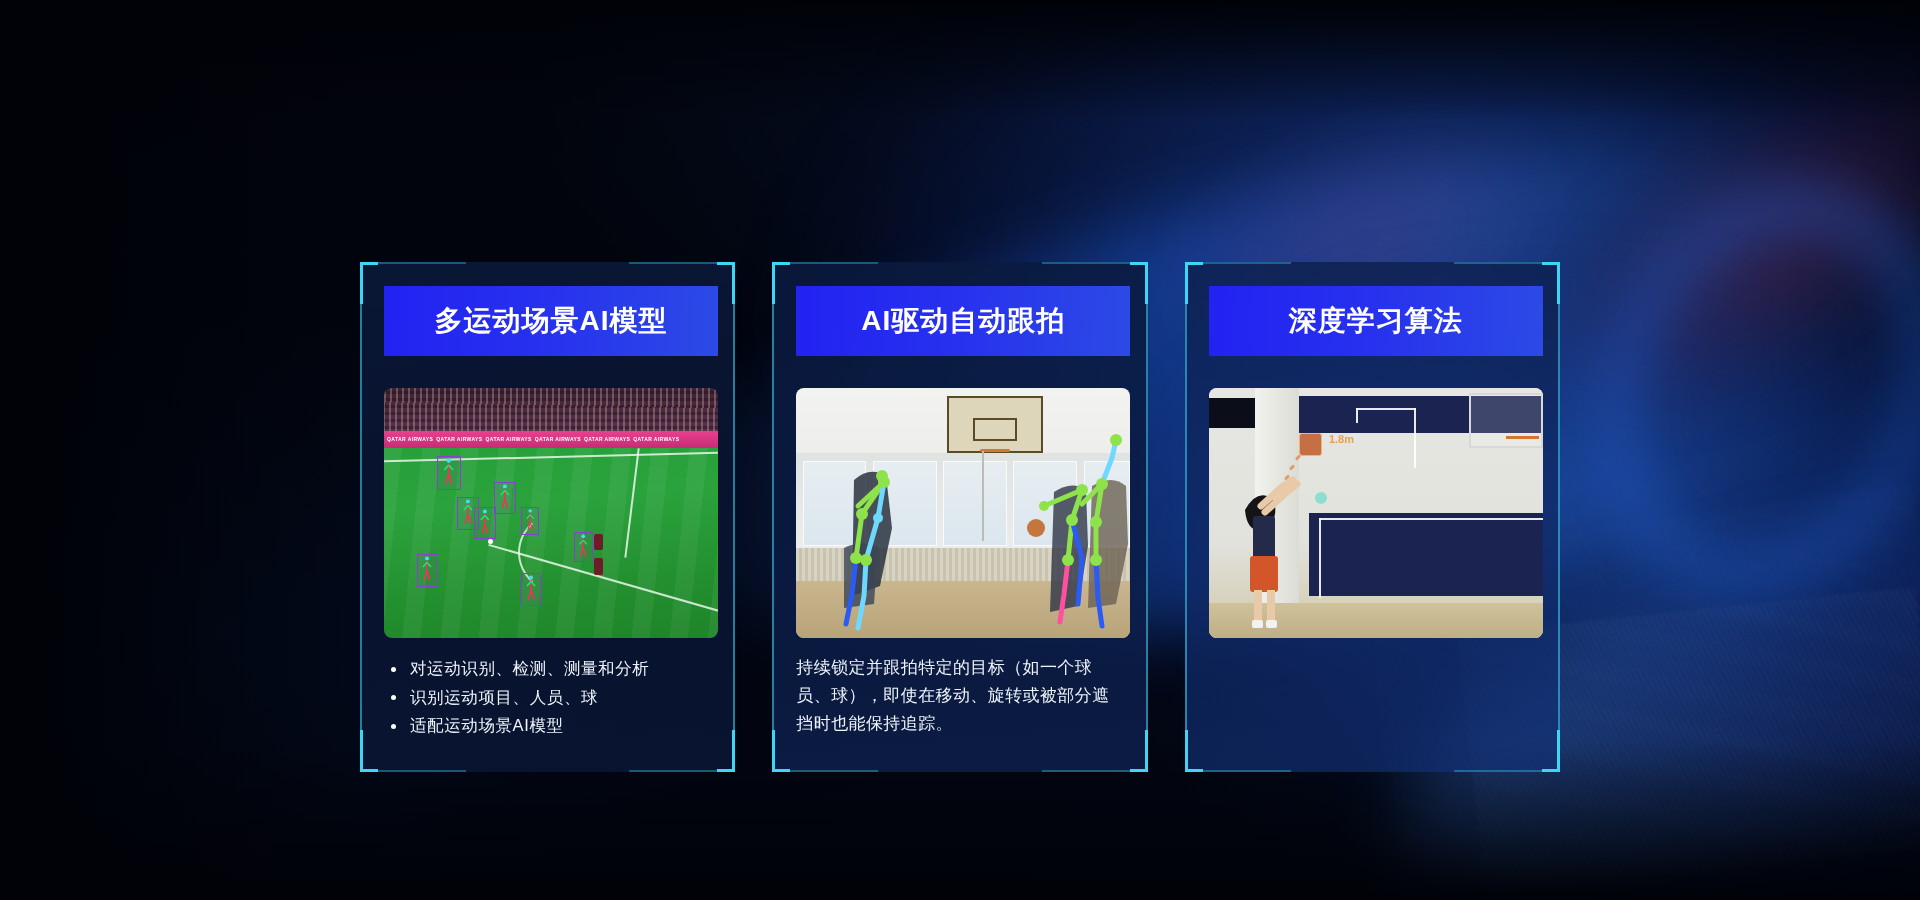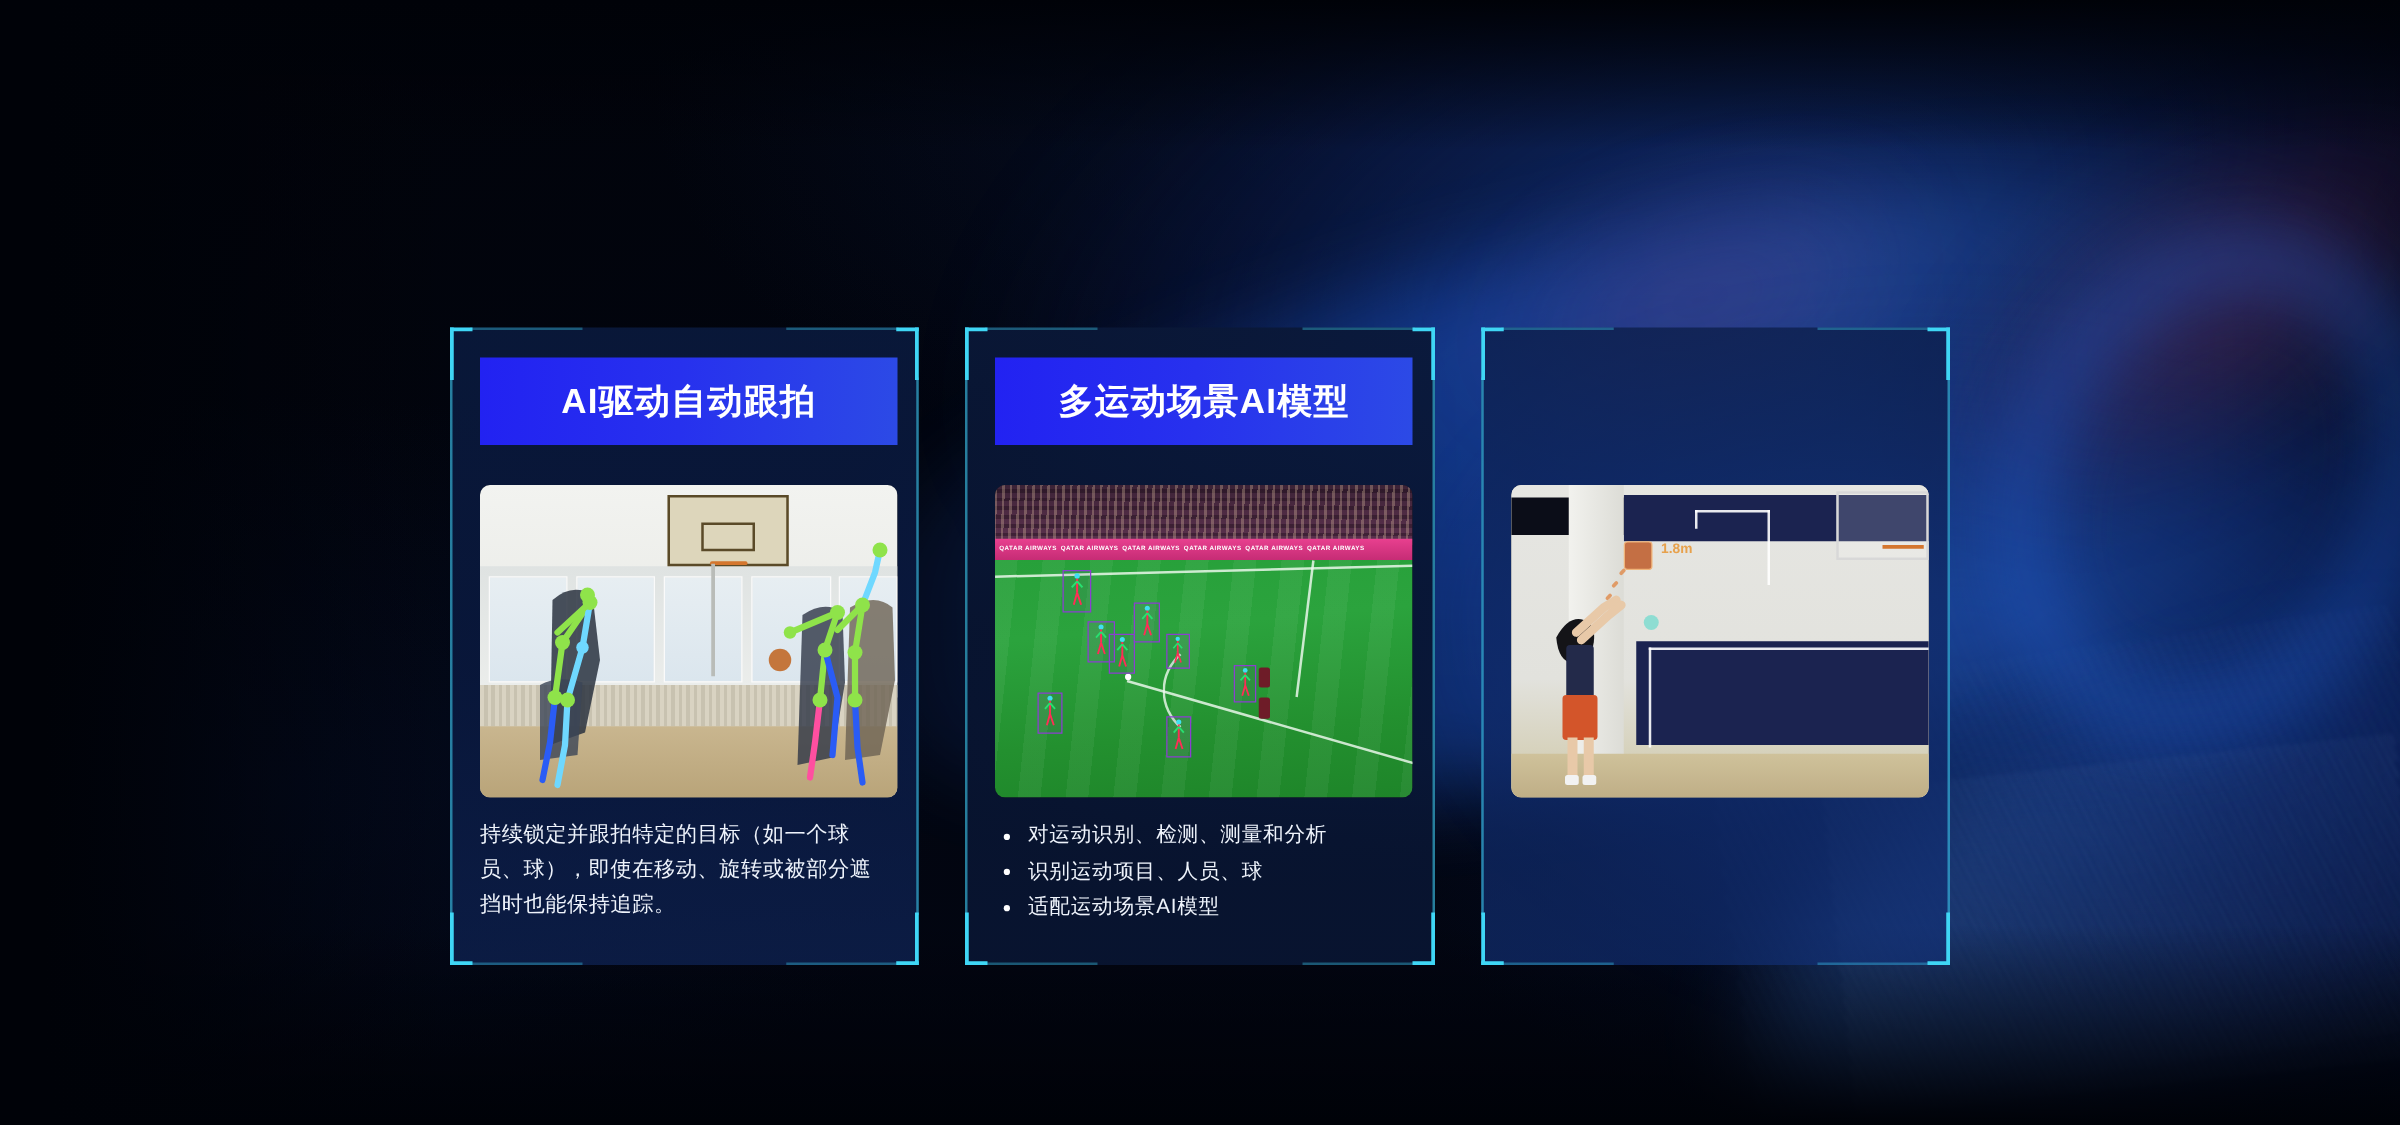--- a/index.html
+++ b/index.html
@@ -220,20 +220,134 @@
   <div class="ringglow"></div>
   <div class="streaks"></div>
   <div class="streaks2"></div>
   <div class="bg-dark-top"></div>
   <div class="bg-dark-bot"></div>
   <div class="bg-dark-left"></div>
 </div>
 
 <div class="cards">
 
+  <div class="card c1">
+    <div class="card-body"></div>
+    <div class="br br-tl"></div>
+    <div class="br br-tr"></div>
+    <div class="br br-bl"></div>
+    <div class="br br-br"></div>
+    <div class="br edge-l"></div>
+    <div class="br edge-r"></div>
+    <div class="br edge-t-l"></div>
+    <div class="br edge-t-r"></div>
+    <div class="br edge-b-l"></div>
+    <div class="br edge-b-r"></div>
+
+    <div class="card-title">
+      <span>多运动场景AI模型</span>
+    </div>
+
+    <div class="media">
+      <div class="soccer">
+        <div class="sc-crowd"></div>
+        <div class="sc-board">
+          <span>QATAR AIRWAYS</span>
+          <span>QATAR AIRWAYS</span>
+          <span>QATAR AIRWAYS</span>
+          <span>QATAR AIRWAYS</span>
+          <span>QATAR AIRWAYS</span>
+          <span>QATAR AIRWAYS</span>
+        </div>
+        <div class="sc-pitch">
+          <div class="sc-line" style="left:0;top:4%;width:100%;height:2px;transform:rotate(-1.5deg)"></div>
+          <div class="sc-line" style="left:74%;top:0;width:2px;height:58%;transform:rotate(7deg)"></div>
+          <div class="sc-line" style="left:30%;top:68%;width:72%;height:2px;transform:rotate(16deg)"></div>
+          <div class="sc-arc" style="left:40%;top:32%;width:30%;height:46%;"></div>
+          <div class="ball" style="left:31%;top:48%"></div>
+
+          <div class="det" style="left:16%;top:4%;width:7%;height:18%">
+            <svg width="100%" height="100%" viewBox="0 0 24 60">
+              <circle cx="12" cy="7" r="4" fill="#3fe0f0"></circle>
+              <path d="M12 11 L12 32" stroke="#ff2d55" stroke-width="3"></path>
+              <path d="M12 15 L4 24 M12 15 L20 24" stroke="#28e070" stroke-width="3"></path>
+              <path d="M12 32 L7 50 M12 32 L18 50" stroke="#ff2d55" stroke-width="3"></path>
+            </svg>
+          </div>
+          <div class="det" style="left:33%;top:18%;width:6.5%;height:17%">
+            <svg width="100%" height="100%" viewBox="0 0 24 60">
+              <circle cx="12" cy="7" r="4" fill="#3fe0f0"></circle>
+              <path d="M12 11 L12 32" stroke="#ff2d55" stroke-width="3"></path>
+              <path d="M12 15 L4 24 M12 15 L20 24" stroke="#28e070" stroke-width="3"></path>
+              <path d="M12 32 L7 50 M12 32 L18 50" stroke="#ff2d55" stroke-width="3"></path>
+            </svg>
+          </div>
+          <div class="det" style="left:22%;top:26%;width:6.5%;height:17%">
+            <svg width="100%" height="100%" viewBox="0 0 24 60">
+              <circle cx="12" cy="7" r="4" fill="#3fe0f0"></circle>
+              <path d="M12 11 L12 32" stroke="#ff2d55" stroke-width="3"></path>
+              <path d="M12 15 L4 24 M12 15 L20 24" stroke="#28e070" stroke-width="3"></path>
+              <path d="M12 32 L7 50 M12 32 L18 50" stroke="#ff2d55" stroke-width="3"></path>
+            </svg>
+          </div>
+          <div class="det" style="left:27%;top:31%;width:6.5%;height:17%">
+            <svg width="100%" height="100%" viewBox="0 0 24 60">
+              <circle cx="12" cy="7" r="4" fill="#3fe0f0"></circle>
+              <path d="M12 11 L12 32" stroke="#ff2d55" stroke-width="3"></path>
+              <path d="M12 15 L4 24 M12 15 L20 24" stroke="#28e070" stroke-width="3"></path>
+              <path d="M12 32 L7 50 M12 32 L18 50" stroke="#ff2d55" stroke-width="3"></path>
+            </svg>
+          </div>
+          <div class="det" style="left:41%;top:31%;width:5.5%;height:15%">
+            <svg width="100%" height="100%" viewBox="0 0 24 60">
+              <circle cx="12" cy="7" r="4" fill="#3fe0f0"></circle>
+              <path d="M12 11 L12 32" stroke="#ff2d55" stroke-width="3"></path>
+              <path d="M12 15 L4 24 M12 15 L20 24" stroke="#28e070" stroke-width="3"></path>
+              <path d="M12 32 L7 50 M12 32 L18 50" stroke="#ff2d55" stroke-width="3"></path>
+            </svg>
+          </div>
+          <div class="det" style="left:57%;top:44%;width:5.5%;height:16%">
+            <svg width="100%" height="100%" viewBox="0 0 24 60">
+              <circle cx="12" cy="7" r="4" fill="#3fe0f0"></circle>
+              <path d="M12 11 L12 32" stroke="#ff2d55" stroke-width="3"></path>
+              <path d="M12 15 L4 24 M12 15 L20 24" stroke="#28e070" stroke-width="3"></path>
+              <path d="M12 32 L7 50 M12 32 L18 50" stroke="#ff2d55" stroke-width="3"></path>
+            </svg>
+          </div>
+          <div class="det" style="left:10%;top:56%;width:6%;height:17%">
+            <svg width="100%" height="100%" viewBox="0 0 24 60">
+              <circle cx="12" cy="7" r="4" fill="#3fe0f0"></circle>
+              <path d="M12 11 L12 32" stroke="#ff2d55" stroke-width="3"></path>
+              <path d="M12 15 L4 24 M12 15 L20 24" stroke="#28e070" stroke-width="3"></path>
+              <path d="M12 32 L7 50 M12 32 L18 50" stroke="#ff2d55" stroke-width="3"></path>
+            </svg>
+          </div>
+          <div class="det" style="left:41%;top:66%;width:6%;height:17%">
+            <svg width="100%" height="100%" viewBox="0 0 24 60">
+              <circle cx="12" cy="7" r="4" fill="#3fe0f0"></circle>
+              <path d="M12 11 L12 32" stroke="#ff2d55" stroke-width="3"></path>
+              <path d="M12 15 L4 24 M12 15 L20 24" stroke="#28e070" stroke-width="3"></path>
+              <path d="M12 32 L7 50 M12 32 L18 50" stroke="#ff2d55" stroke-width="3"></path>
+            </svg>
+          </div>
+          <div class="opp" style="left:63%;top:45%;width:9px;height:16px"></div>
+          <div class="opp" style="left:63%;top:58%;width:9px;height:17px"></div>
+        </div>
+      </div>
+    </div>
+
+    <div class="card-text">
+      <ul class="bullets">
+        <li>对运动识别、检测、测量和分析</li>
+        <li>识别运动项目、人员、球</li>
+        <li>适配运动场景AI模型</li>
+      </ul>
+    </div>
+  </div>
+
   <div class="card c2">
     <div class="card-body"></div>
     <div class="br br-tl"></div>
     <div class="br br-tr"></div>
     <div class="br br-bl"></div>
     <div class="br br-br"></div>
     <div class="br edge-l"></div>
     <div class="br edge-r"></div>
     <div class="br edge-t-l"></div>
     <div class="br edge-t-r"></div>
@@ -306,147 +420,36 @@
           <circle cx="240" cy="140" r="9" fill="#c4763c"></circle>
         </svg>
       </div>
     </div>
 
     <div class="card-text">
       <p class="para">持续锁定并跟拍特定的目标（如一个球员、球），即使在移动、旋转或被部分遮挡时也能保持追踪。</p>
     </div>
   </div>
 
-  <div class="card c1">
-    <div class="card-body"></div>
-    <div class="br br-tl"></div>
-    <div class="br br-tr"></div>
-    <div class="br br-bl"></div>
-    <div class="br br-br"></div>
-    <div class="br edge-l"></div>
-    <div class="br edge-r"></div>
-    <div class="br edge-t-l"></div>
-    <div class="br edge-t-r"></div>
-    <div class="br edge-b-l"></div>
-    <div class="br edge-b-r"></div>
-
-    <div class="card-title">
-      <span>多运动场景AI模型</span>
-    </div>
-
-    <div class="media">
-      <div class="soccer">
-        <div class="sc-crowd"></div>
-        <div class="sc-board">
-          <span>QATAR AIRWAYS</span>
-          <span>QATAR AIRWAYS</span>
-          <span>QATAR AIRWAYS</span>
-          <span>QATAR AIRWAYS</span>
-          <span>QATAR AIRWAYS</span>
-          <span>QATAR AIRWAYS</span>
-        </div>
-        <div class="sc-pitch">
-          <div class="sc-line" style="left:0;top:4%;width:100%;height:2px;transform:rotate(-1.5deg)"></div>
-          <div class="sc-line" style="left:74%;top:0;width:2px;height:58%;transform:rotate(7deg)"></div>
-          <div class="sc-line" style="left:30%;top:68%;width:72%;height:2px;transform:rotate(16deg)"></div>
-          <div class="sc-arc" style="left:40%;top:32%;width:30%;height:46%;"></div>
-          <div class="ball" style="left:31%;top:48%"></div>
-
-          <div class="det" style="left:16%;top:4%;width:7%;height:18%">
-            <svg width="100%" height="100%" viewBox="0 0 24 60">
-              <circle cx="12" cy="7" r="4" fill="#3fe0f0"></circle>
-              <path d="M12 11 L12 32" stroke="#ff2d55" stroke-width="3"></path>
-              <path d="M12 15 L4 24 M12 15 L20 24" stroke="#28e070" stroke-width="3"></path>
-              <path d="M12 32 L7 50 M12 32 L18 50" stroke="#ff2d55" stroke-width="3"></path>
-            </svg>
-          </div>
-          <div class="det" style="left:33%;top:18%;width:6.5%;height:17%">
-            <svg width="100%" height="100%" viewBox="0 0 24 60">
-              <circle cx="12" cy="7" r="4" fill="#3fe0f0"></circle>
-              <path d="M12 11 L12 32" stroke="#ff2d55" stroke-width="3"></path>
-              <path d="M12 15 L4 24 M12 15 L20 24" stroke="#28e070" stroke-width="3"></path>
-              <path d="M12 32 L7 50 M12 32 L18 50" stroke="#ff2d55" stroke-width="3"></path>
-            </svg>
-          </div>
-          <div class="det" style="left:22%;top:26%;width:6.5%;height:17%">
-            <svg width="100%" height="100%" viewBox="0 0 24 60">
-              <circle cx="12" cy="7" r="4" fill="#3fe0f0"></circle>
-              <path d="M12 11 L12 32" stroke="#ff2d55" stroke-width="3"></path>
-              <path d="M12 15 L4 24 M12 15 L20 24" stroke="#28e070" stroke-width="3"></path>
-              <path d="M12 32 L7 50 M12 32 L18 50" stroke="#ff2d55" stroke-width="3"></path>
-            </svg>
-          </div>
-          <div class="det" style="left:27%;top:31%;width:6.5%;height:17%">
-            <svg width="100%" height="100%" viewBox="0 0 24 60">
-              <circle cx="12" cy="7" r="4" fill="#3fe0f0"></circle>
-              <path d="M12 11 L12 32" stroke="#ff2d55" stroke-width="3"></path>
-              <path d="M12 15 L4 24 M12 15 L20 24" stroke="#28e070" stroke-width="3"></path>
-              <path d="M12 32 L7 50 M12 32 L18 50" stroke="#ff2d55" stroke-width="3"></path>
-            </svg>
-          </div>
-          <div class="det" style="left:41%;top:31%;width:5.5%;height:15%">
-            <svg width="100%" height="100%" viewBox="0 0 24 60">
-              <circle cx="12" cy="7" r="4" fill="#3fe0f0"></circle>
-              <path d="M12 11 L12 32" stroke="#ff2d55" stroke-width="3"></path>
-              <path d="M12 15 L4 24 M12 15 L20 24" stroke="#28e070" stroke-width="3"></path>
-              <path d="M12 32 L7 50 M12 32 L18 50" stroke="#ff2d55" stroke-width="3"></path>
-            </svg>
-          </div>
-          <div class="det" style="left:57%;top:44%;width:5.5%;height:16%">
-            <svg width="100%" height="100%" viewBox="0 0 24 60">
-              <circle cx="12" cy="7" r="4" fill="#3fe0f0"></circle>
-              <path d="M12 11 L12 32" stroke="#ff2d55" stroke-width="3"></path>
-              <path d="M12 15 L4 24 M12 15 L20 24" stroke="#28e070" stroke-width="3"></path>
-              <path d="M12 32 L7 50 M12 32 L18 50" stroke="#ff2d55" stroke-width="3"></path>
-            </svg>
-          </div>
-          <div class="det" style="left:10%;top:56%;width:6%;height:17%">
-            <svg width="100%" height="100%" viewBox="0 0 24 60">
-              <circle cx="12" cy="7" r="4" fill="#3fe0f0"></circle>
-              <path d="M12 11 L12 32" stroke="#ff2d55" stroke-width="3"></path>
-              <path d="M12 15 L4 24 M12 15 L20 24" stroke="#28e070" stroke-width="3"></path>
-              <path d="M12 32 L7 50 M12 32 L18 50" stroke="#ff2d55" stroke-width="3"></path>
-            </svg>
-          </div>
-          <div class="det" style="left:41%;top:66%;width:6%;height:17%">
-            <svg width="100%" height="100%" viewBox="0 0 24 60">
-              <circle cx="12" cy="7" r="4" fill="#3fe0f0"></circle>
-              <path d="M12 11 L12 32" stroke="#ff2d55" stroke-width="3"></path>
-              <path d="M12 15 L4 24 M12 15 L20 24" stroke="#28e070" stroke-width="3"></path>
-              <path d="M12 32 L7 50 M12 32 L18 50" stroke="#ff2d55" stroke-width="3"></path>
-            </svg>
-          </div>
-          <div class="opp" style="left:63%;top:45%;width:9px;height:16px"></div>
-          <div class="opp" style="left:63%;top:58%;width:9px;height:17px"></div>
-        </div>
-      </div>
-    </div>
-
-    <div class="card-text">
-      <ul class="bullets">
-        <li>对运动识别、检测、测量和分析</li>
-        <li>识别运动项目、人员、球</li>
-        <li>适配运动场景AI模型</li>
-      </ul>
-    </div>
-  </div>
-
   <div class="card c3">
     <div class="card-body"></div>
     <div class="br br-tl"></div>
     <div class="br br-tr"></div>
     <div class="br br-bl"></div>
     <div class="br br-br"></div>
     <div class="br edge-l"></div>
     <div class="br edge-r"></div>
     <div class="br edge-t-l"></div>
     <div class="br edge-t-r"></div>
     <div class="br edge-b-l"></div>
     <div class="br edge-b-r"></div>
 
+    <div class="card-title">
+      <span>深度学习算法</span>
+    </div>
 
     <div class="media">
       <div class="shot">
         <div class="shot-wall"></div>
         <div class="shot-navy-top"></div>
         <div class="shot-dark-left"></div>
         <div class="shot-col"></div>
         <div class="shot-pad"></div>
         <div class="shot-board"></div>
         <div class="shot-hoop"></div>

